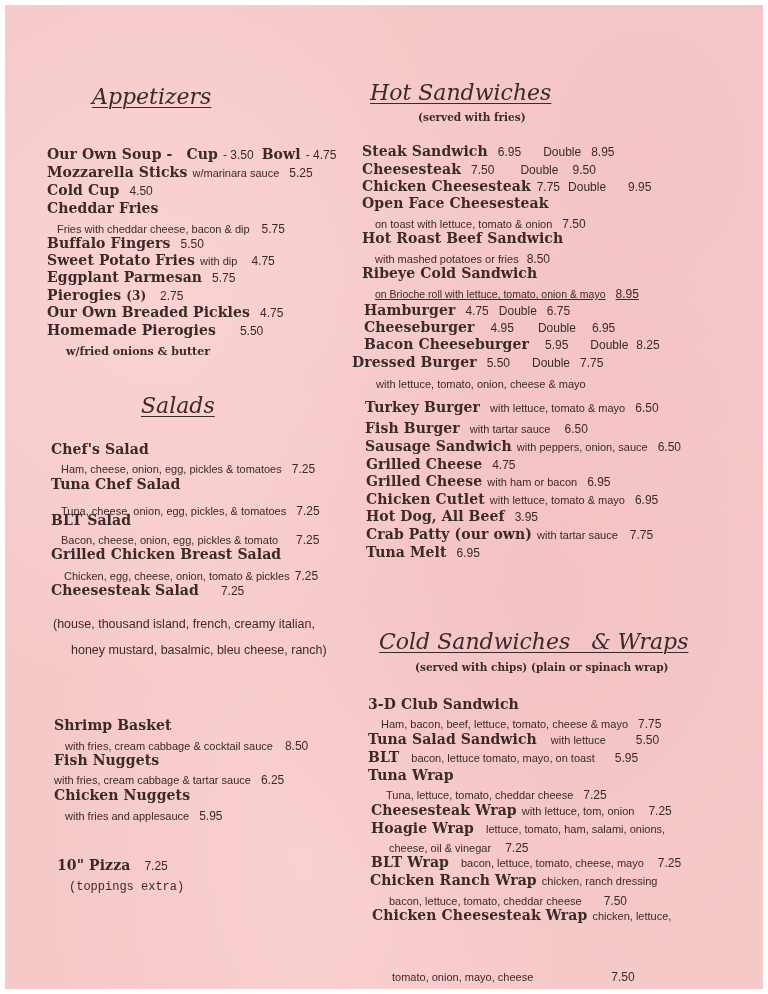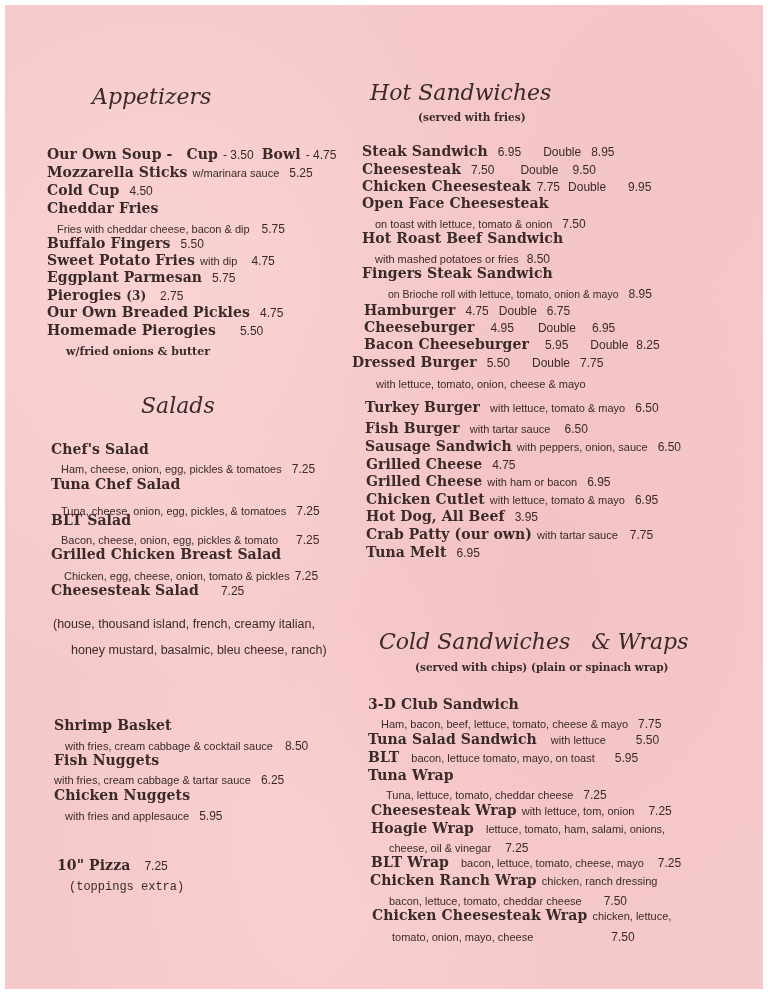--- a/index.html
+++ b/index.html
@@ -16,21 +16,21 @@
   .ln {
     position: absolute; white-space: nowrap; color: #3a2a2a;
     font-family: "DejaVu Serif", serif;
   }
   .name { font-weight: bold; font-size: 14px; letter-spacing: 0.1px; }
   .desc { font-family: "Liberation Sans", sans-serif; font-size: 11px; font-weight: normal; }
   .price { font-family: "Liberation Sans", sans-serif; font-size: 12px; font-weight: normal; }
   .head {
     position: absolute; white-space: nowrap; color: #3a2a2a;
     font-family: "DejaVu Serif", serif; font-style: italic; font-size: 22px;
-    text-decoration-thickness: 1px; text-underline-offset: 3px;
+    text-decoration: underline; text-decoration-thickness: 1px; text-underline-offset: 3px;
   }
   .sub {
     position: absolute; white-space: nowrap; color: #3a2a2a;
     font-family: "DejaVu Serif", serif; font-weight: bold; font-size: 10.5px;
   }
   .note { font-family: Liberation Sans, sans-serif; font-size: 12.5px; }
   .gap { display: inline-block; }
 </style>
 </head>
 <body>
@@ -139,22 +139,22 @@
   <span class="name">Chicken Cheesesteak</span><span class="gap" style="width:6px"></span><span class="price">7.75</span><span class="gap" style="width:8px"></span><span class="price">Double</span><span class="gap" style="width:22px"></span><span class="price">9.95</span>
 </div>
 <div class="ln" style="left:362px;top:193px;"><span class="name">Open Face Cheesesteak</span></div>
 <div class="ln" style="left:375px;top:213px;">
   <span class="desc">on toast with lettuce, tomato &amp; onion</span><span class="gap" style="width:10px"></span><span class="price">7.50</span>
 </div>
 <div class="ln" style="left:362px;top:228px;"><span class="name">Hot Roast Beef Sandwich</span></div>
 <div class="ln" style="left:375px;top:248px;">
   <span class="desc">with mashed potatoes or fries</span><span class="gap" style="width:8px"></span><span class="price">8.50</span>
 </div>
-<div class="ln" style="left:362px;top:263px;"><span class="name">Fingers Steak Sandwich</span></div>
-<div class="ln" style="left:388px;top:283px;">
+<div class="ln" style="left:362px;top:263px;"><span class="name">Ribeye Cold Sandwich</span></div>
+<div class="ln" style="left:375px;top:283px;text-decoration:underline;">
   <span class="desc" style="font-size:10.5px;">on Brioche roll with lettuce, tomato, onion &amp; mayo</span><span class="gap" style="width:10px"></span><span class="price">8.95</span>
 </div>
 <div class="ln" style="left:364px;top:300px;">
   <span class="name">Hamburger</span><span class="gap" style="width:10px"></span><span class="price">4.75</span><span class="gap" style="width:10px"></span><span class="price">Double</span><span class="gap" style="width:10px"></span><span class="price">6.75</span>
 </div>
 <div class="ln" style="left:364px;top:317px;">
   <span class="name">Cheeseburger</span><span class="gap" style="width:16px"></span><span class="price">4.95</span><span class="gap" style="width:24px"></span><span class="price">Double</span><span class="gap" style="width:16px"></span><span class="price">6.95</span>
 </div>
 <div class="ln" style="left:364px;top:334px;">
   <span class="name">Bacon Cheeseburger</span><span class="gap" style="width:16px"></span><span class="price">5.95</span><span class="gap" style="width:22px"></span><span class="price">Double</span><span class="gap" style="width:8px"></span><span class="price">8.25</span>
@@ -231,15 +231,15 @@
   <span class="name">Chicken Ranch Wrap</span>
   <span class="desc">chicken, ranch dressing</span>
 </div>
 <div class="ln" style="left:389px;top:890px;">
   <span class="desc">bacon, lettuce, tomato, cheddar cheese</span><span class="gap" style="width:22px"></span><span class="price">7.50</span>
 </div>
 <div class="ln" style="left:372px;top:905px;">
   <span class="name">Chicken Cheesesteak Wrap</span>
   <span class="desc">chicken, lettuce,</span>
 </div>
-<div class="ln" style="left:392px;top:926px;text-align:center;">
+<div class="ln" style="left:392px;top:966px;text-align:center;">
   <span class="desc">tomato, onion, mayo, cheese</span><span class="gap" style="width:78px"></span><span class="price">7.50</span>
 </div>
 
 </body></html>

